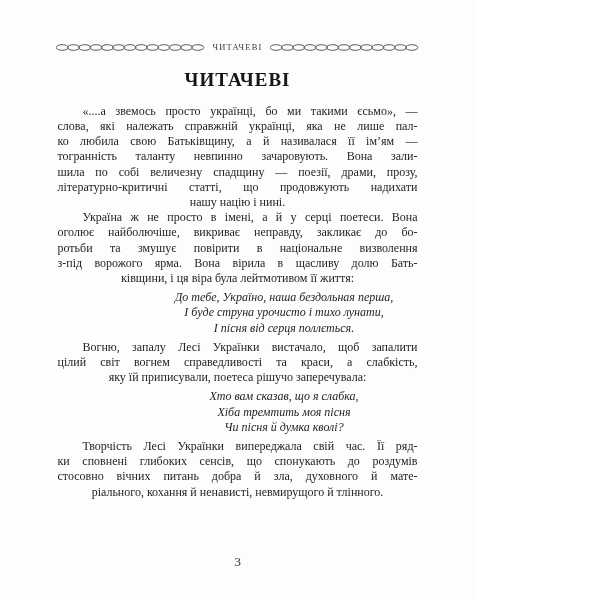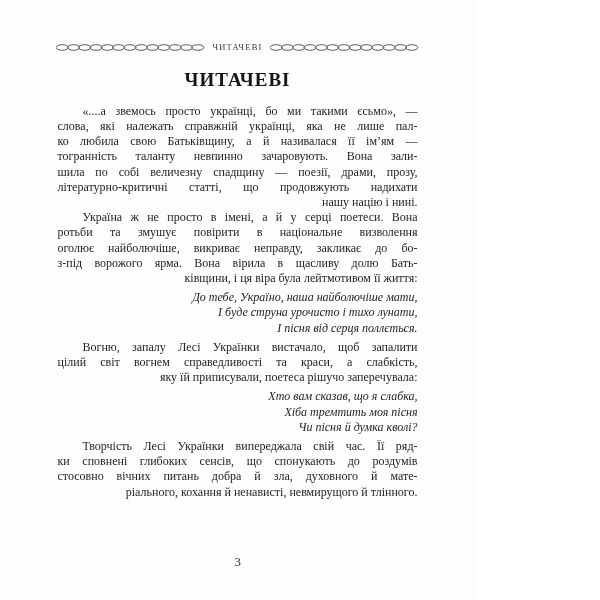--- a/index.html
+++ b/index.html
@@ -45,21 +45,21 @@
   }
   .body-text {
     width: 360px;
     margin: 6px auto 0 auto;
     font-size: 12px;
     line-height: 15.2px;
     color: #242424;
   }
   .block { margin: 0; }
   .block.verse { margin: 4px 0 4px 0; }
-  .line { text-align: right; white-space: normal; }
+  .line { text-align: center; white-space: normal; }
   .line.just { text-align: justify; text-align-last: justify; }
   .line.first { text-indent: 25px; }
   .verse .line {
     margin-left: 93px;
     font-style: italic;
   }
   .page-number {
     position: absolute;
     top: 554px;
     left: 0; right: 0;
@@ -118,27 +118,27 @@
         <div class="line first just">«....а звемось просто українці, бо ми такими єсьмо», —</div>
         <div class="line just">слова, які належать справжній українці, яка не лише пал-</div>
         <div class="line just">ко любила свою Батьківщину, а й називалася її ім’ям —</div>
         <div class="line just">тогранність таланту невпинно зачаровують. Вона зали-</div>
         <div class="line just">шила по собі величезну спадщину — поезії, драми, прозу,</div>
         <div class="line just">літературно-критичні статті, що продовжують надихати</div>
         <div class="line">нашу націю і нині.</div>
       </div>
       <div class="block para">
         <div class="line first just">Україна ж не просто в імені, а й у серці поетеси. Вона</div>
+        <div class="line just">оголює найболючіше, викриває неправду, закликає до бо-</div>
         <div class="line just">ротьби та змушує повірити в національне визволення</div>
-        <div class="line just">оголює найболючіше, викриває неправду, закликає до бо-</div>
         <div class="line just">з-під ворожого ярма. Вона вірила в щасливу долю Бать-</div>
         <div class="line">ківщини, і ця віра була лейтмотивом її життя:</div>
       </div>
       <div class="block verse">
-        <div class="line">До тебе, Україно, наша найболючіше мати,</div>
+        <div class="line">До тебе, Україно, наша бездольная перша,</div>
         <div class="line">І буде струна урочисто і тихо лунати,</div>
         <div class="line">І пісня від серця поллється.</div>
       </div>
       <div class="block para">
         <div class="line first just">Вогню, запалу Лесі Українки вистачало, щоб запалити</div>
         <div class="line just">цілий світ вогнем справедливості та краси, а слабкість,</div>
         <div class="line">яку їй приписували, поетеса рішучо заперечувала:</div>
       </div>
       <div class="block verse">
         <div class="line">Хто вам сказав, що я слабка,</div>

